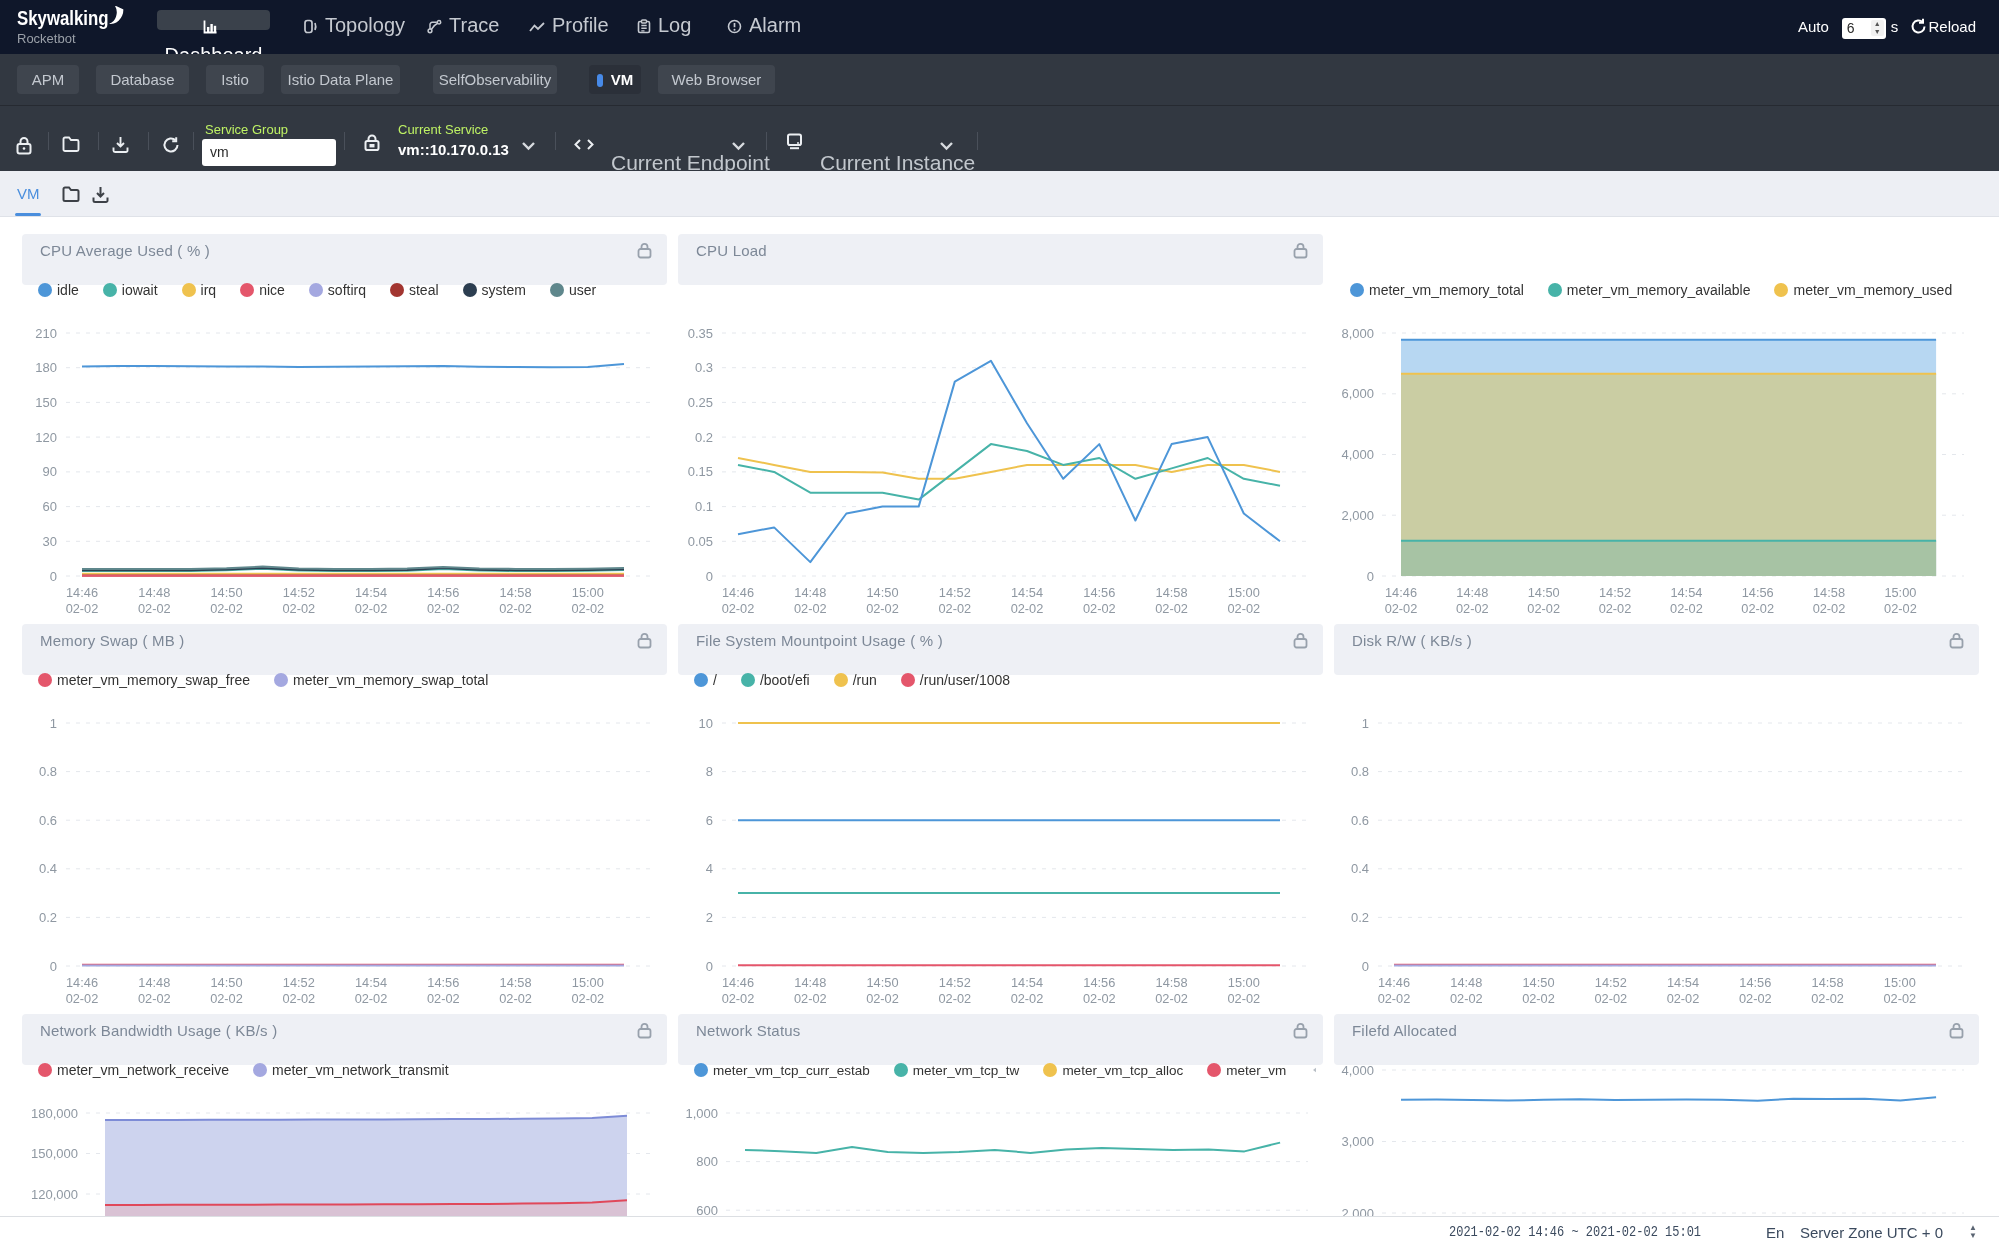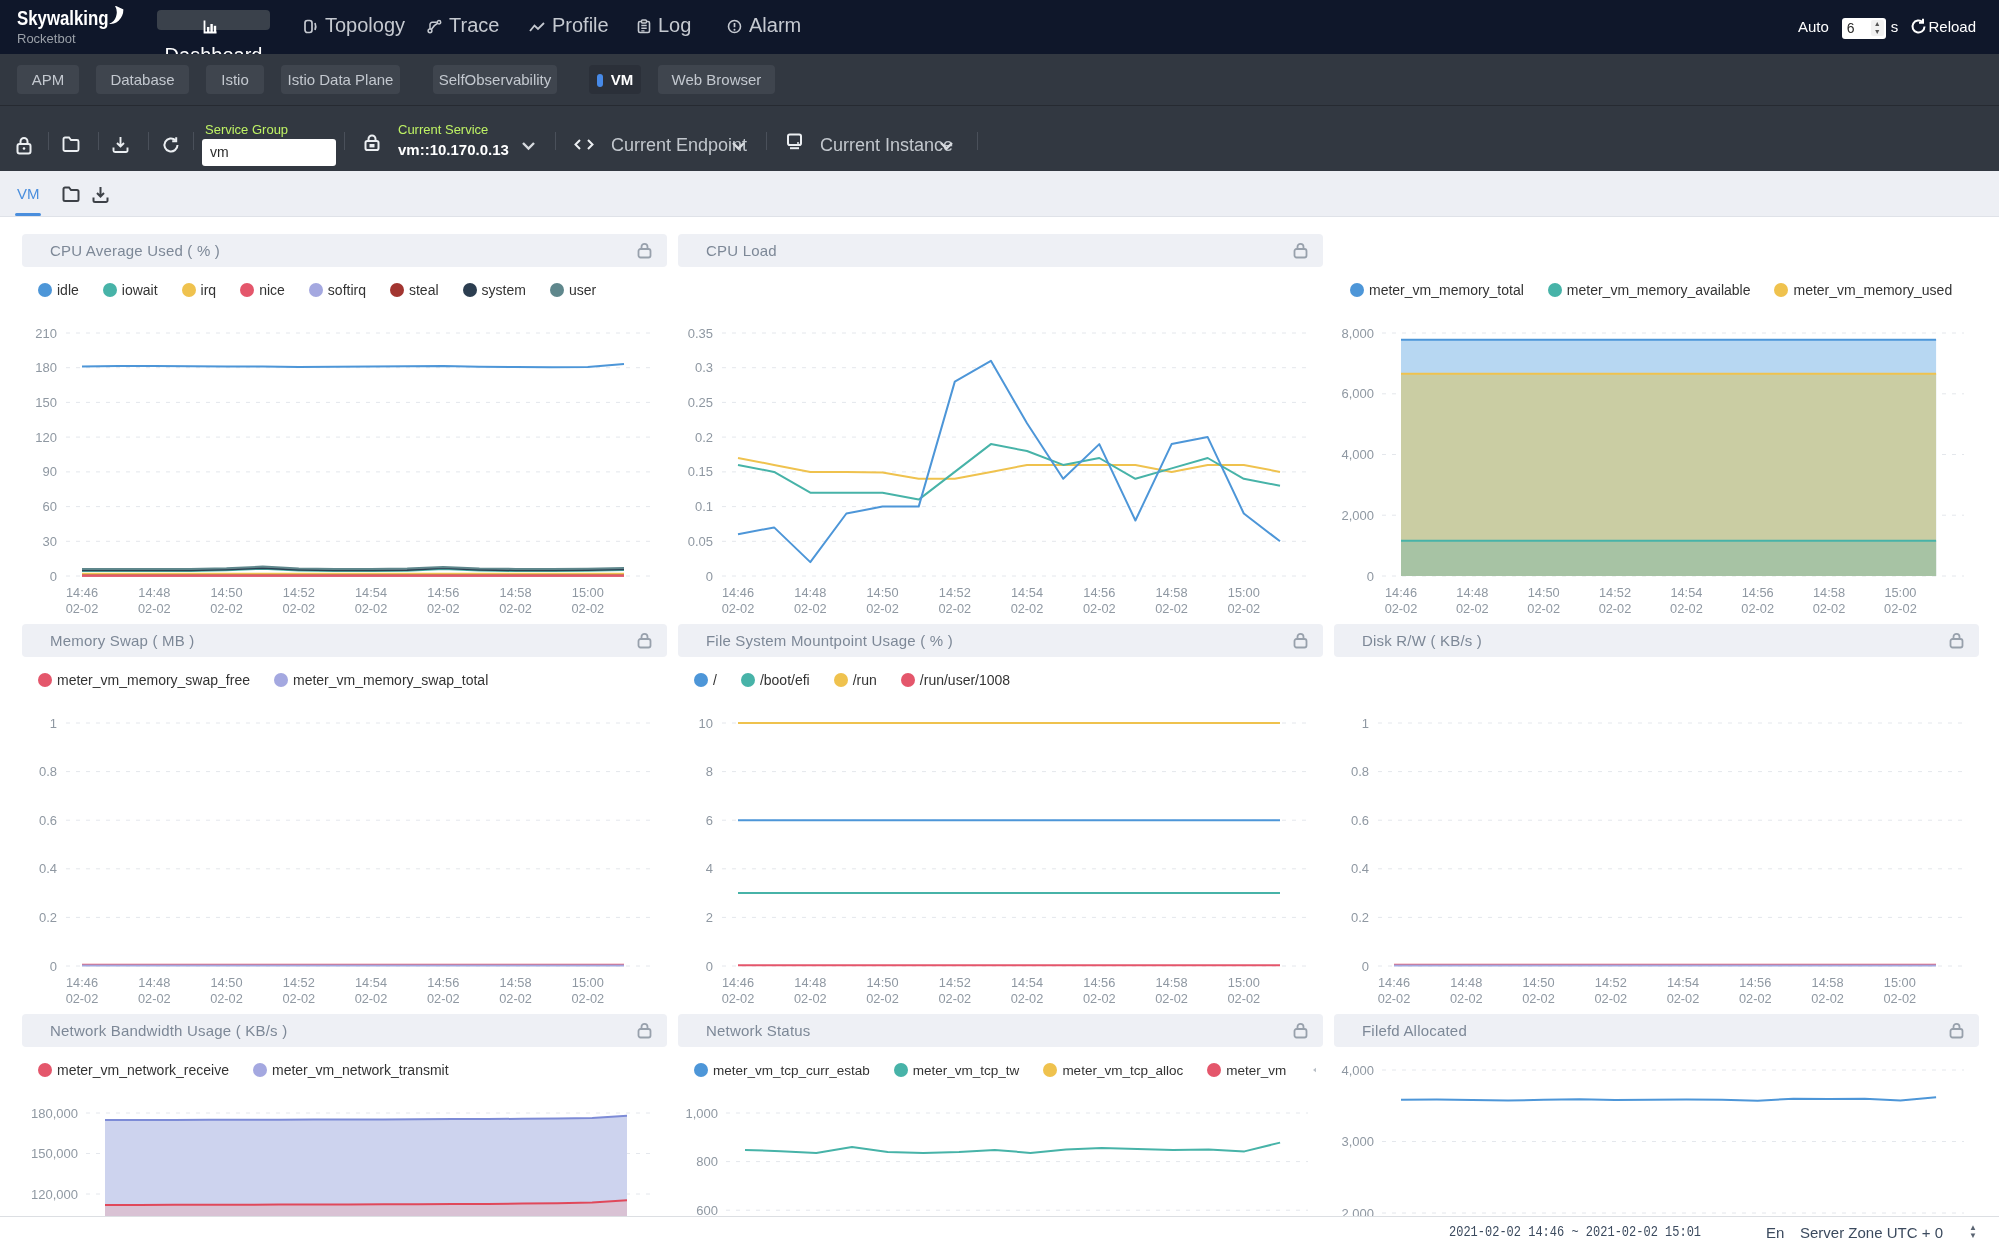--- a/index.html
+++ b/index.html
@@ -32,35 +32,35 @@
   margin-right:8px; vertical-align:-2px; }
 
 
 #toolbar { position:absolute; left:0; top:105px; width:100%; height:66px; background:#323841;
   border-top:1px solid #262a31; }
 .tico { position:absolute; top:30px; }
 .tsep { position:absolute; top:26px; width:1px; height:18px; background:#4a505a; }
 .slabel { position:absolute; top:16px; color:#bef264; font-size:13px; }
 #sginput { position:absolute; left:202px; top:33px; width:134px; height:27px; background:#fff;
   border-radius:3px; color:#2a2a2a; font-size:14px; line-height:27px; padding-left:8px; }
-.selname { position:absolute; top:29px; color:#c2c7cd; font-size:18px; }
+.selname { position:absolute; top:45px; color:#c2c7cd; font-size:21px; }
 .selval  { position:absolute; top:35px; color:#fff; font-size:15px; font-weight:bold; }
 .chev { position:absolute; top:35px; }
 
 
 #tabrow { position:absolute; left:0; top:171px; width:100%; height:46px; background:#edeff4;
   border-bottom:1px solid #dfe2e8; }
 #vmtab { position:absolute; left:17px; top:0; height:46px; line-height:46px; color:#4a8edd; font-size:15px; }
 #vmunder { position:absolute; left:15px; top:42px; width:26px; height:3px; background:#4a8edd; border-radius:2px; }
 
 
 #content { position:absolute; left:0; top:217px; width:100%; height:999px; overflow:hidden; background:#fff; }
 .card { position:absolute; width:645px; height:380px; background:#fff; }
-.chead { position:absolute; left:0; top:0; width:100%; height:33px; background:#eef0f5;
-  border-radius:4px; color:#7d8897; font-size:15px; line-height:33px; padding-left:28px; }
+.chead { position:absolute; left:0; top:0; width:100%; height:51px; background:#eef0f5;
+  border-radius:4px; color:#7d8897; font-size:15px; line-height:33px; padding-left:18px; }
 .chead span { letter-spacing:0.2px; }
 .clock { position:absolute; right:15px; top:8px; }
 .legend { position:absolute; left:16px; top:44px; width:622px; height:24px; display:flex;
   align-items:center; gap:24px; font-size:14px; color:#333; white-space:nowrap; overflow:hidden; }
 .li { display:inline-flex; align-items:center; }
 .dot { display:inline-block; width:14px; height:14px; border-radius:50%; margin-right:5px; }
 .plot { position:absolute; left:0; top:0; }
 .pag { display:inline-flex; align-items:center; gap:5px; margin-left:1px; }
 .legend.sm { font-size:13.5px; }
 .pagtxt { font-size:15px; color:#333; }

